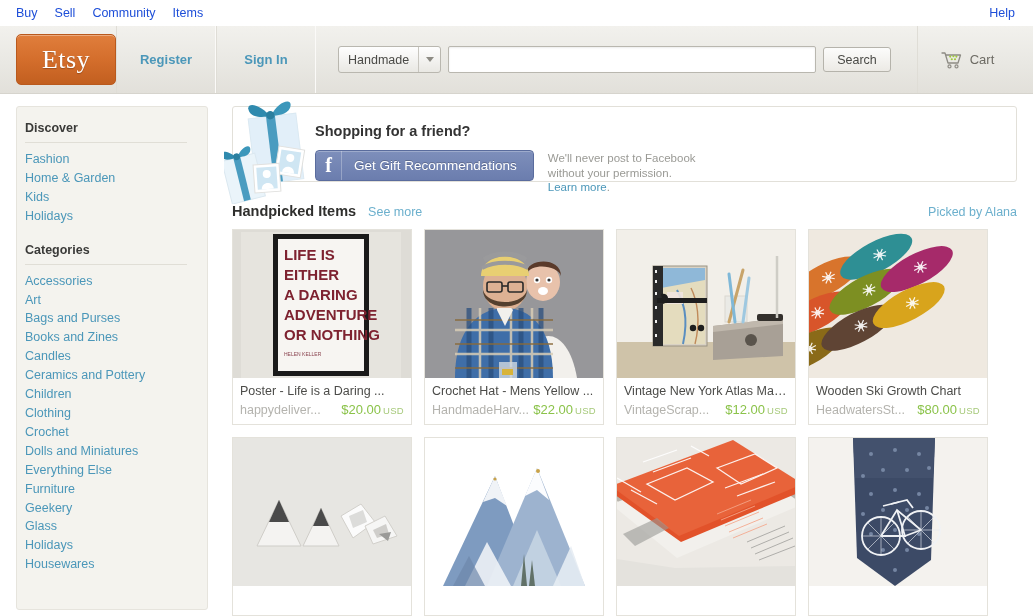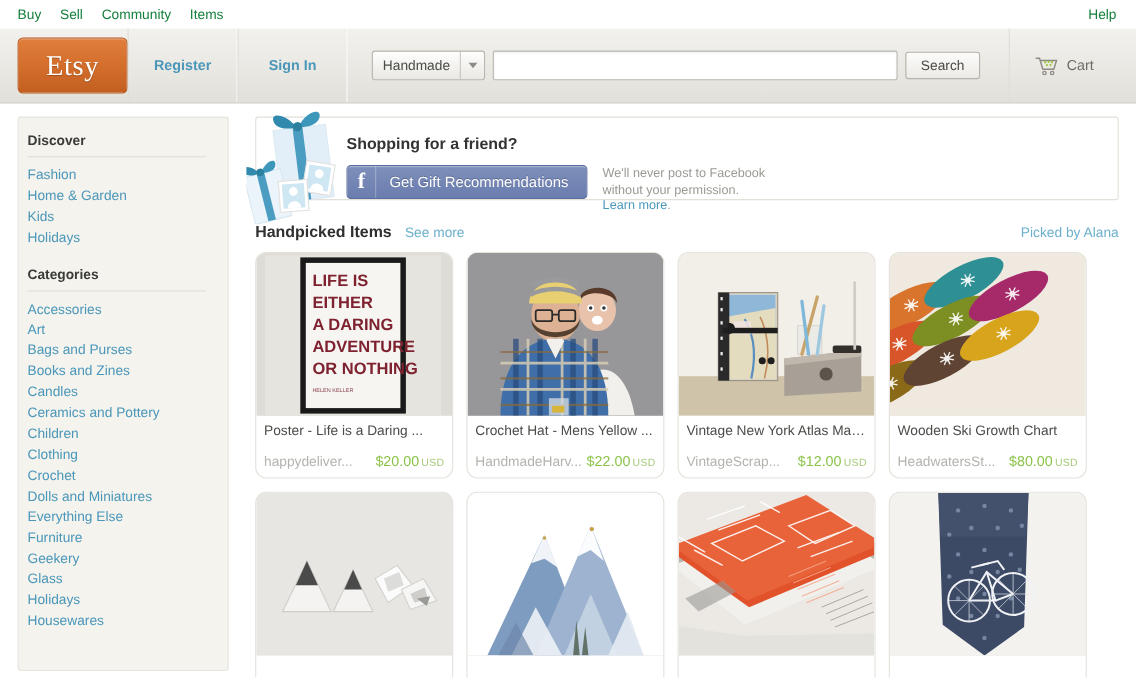--- a/index.html
+++ b/index.html
@@ -14,21 +14,21 @@
 
   
   .topnav {
     height: 26px;
     padding: 6px 16px 0 16px;
     display: flex;
     align-items: flex-start;
     background: #fff;
   }
   .topnav a {
-    color: #15803d;
+    color: #1d4ed8;
     text-decoration: none;
     font-size: 12.5px;
     margin-right: 17px;
     line-height: 14px;
   }
   .topnav .spacer { flex: 1; }
   .topnav a.help { margin-right: 2px; }
 
   
   .header {
@@ -253,38 +253,38 @@
 
   .grid {
     margin-left: 8px;
     display: grid;
     grid-template-columns: repeat(4, 180px);
     gap: 12px;
   }
   .card {
     width: 180px;
     border: 1px solid #e4e2db;
-    border-radius: 10px;
+    border-radius: 0;
     background: #fff;
     overflow: hidden;
     cursor: pointer;
   }
   .thumb {
     width: 178px; height: 148px;
     background: #e8e8e6;
     position: relative;
     overflow: hidden;
   }
   .meta { padding: 5px 7px 7px 7px; }
   .title {
     font-size: 12.5px; color: #4c4c49;
     white-space: nowrap; overflow: hidden; text-overflow: ellipsis;
     line-height: 17px;
   }
-  .row2 { display: flex; align-items: baseline; margin-top: 12px; }
+  .row2 { display: flex; align-items: baseline; margin-top: 2px; }
   .shop {
     font-size: 12.5px; color: #b4b3ae;
     white-space: nowrap; overflow: hidden; text-overflow: ellipsis;
     max-width: 98px;
   }
   .price {
     margin-left: auto;
     font-size: 13px; color: #8bc34a; font-weight: normal;
   }
   .usd { font-size: 9.5px; color: #a6c97a; margin-left: 2px; letter-spacing: .3px; }

